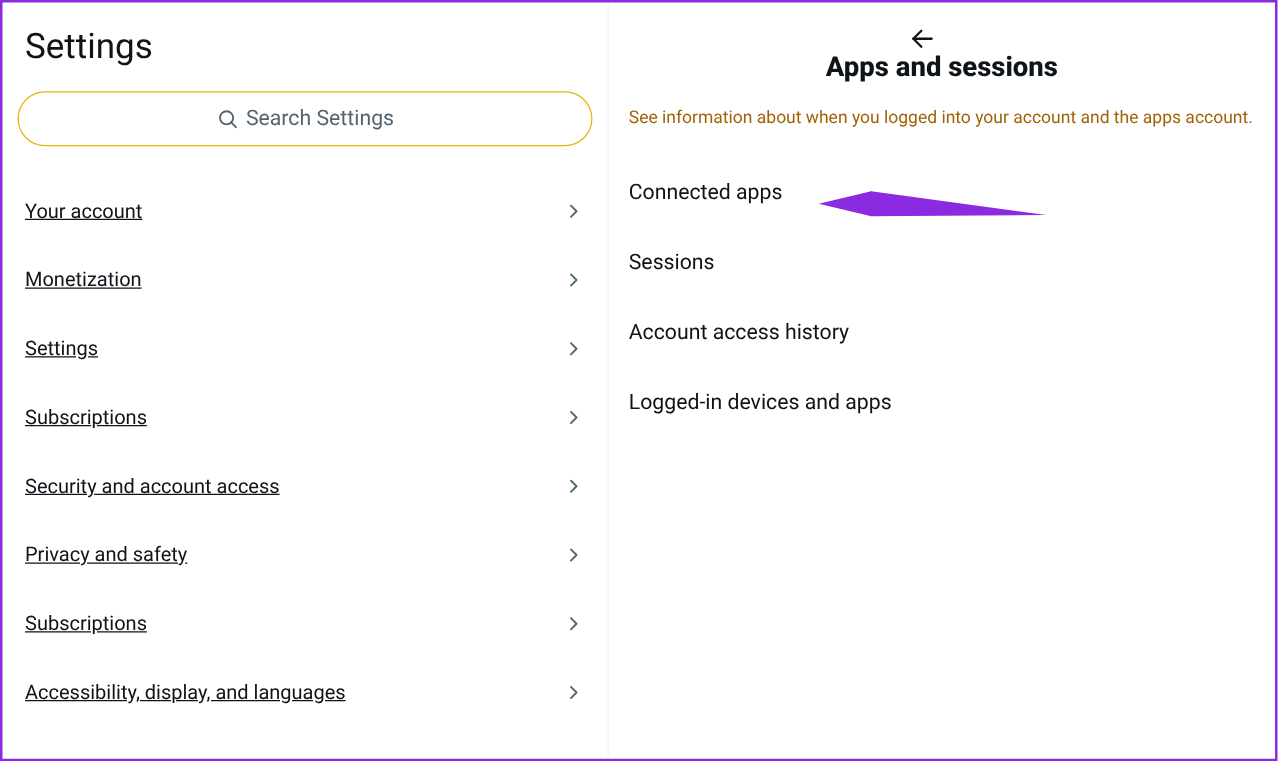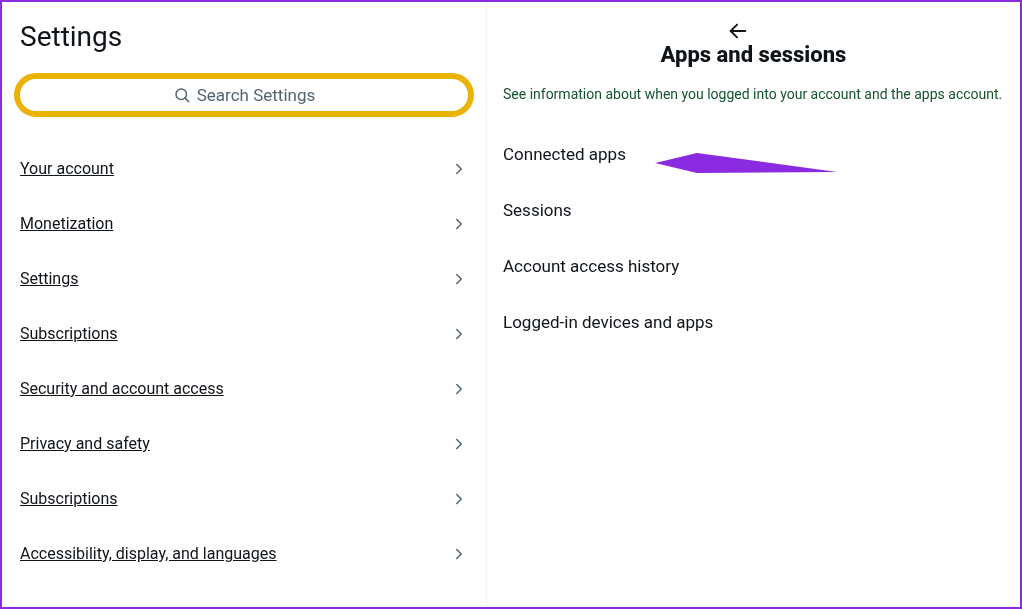--- a/index.html
+++ b/index.html
@@ -30,21 +30,21 @@
       font-weight: 400;
       padding: 0 18px 20px 18px;
     }
     .search-wrap {
       padding: 0 12px 24px 12px;
     }
     .search-input-container {
       display: flex;
       align-items: center;
       justify-content: center;
-      border: 6px solid #eab308;
+      border: 1px solid #eab308;
       border-radius: 9999px;
       height: 44px;
       color: #536471;
     }
     .search-icon {
       display: inline-flex;
       margin-right: 6px;
     }
     .search-placeholder {
       font-size: 17px;
@@ -81,21 +81,21 @@
       color: #0f1419;
       margin-right: 32px;
       cursor: pointer;
     }
     .right-title {
       font-size: 22px;
       font-weight: 800;
     }
     .right-description {
       font-size: 14px;
-      color: #14532d;
+      color: #a16207;
       padding: 0 16px 22px 16px;
       line-height: 1.35;
     }
     .detail-item {
       padding: 18px 16px;
       font-size: 17px;
       color: #0f1419;
       cursor: pointer;
     }
     .annotation-arrow {

